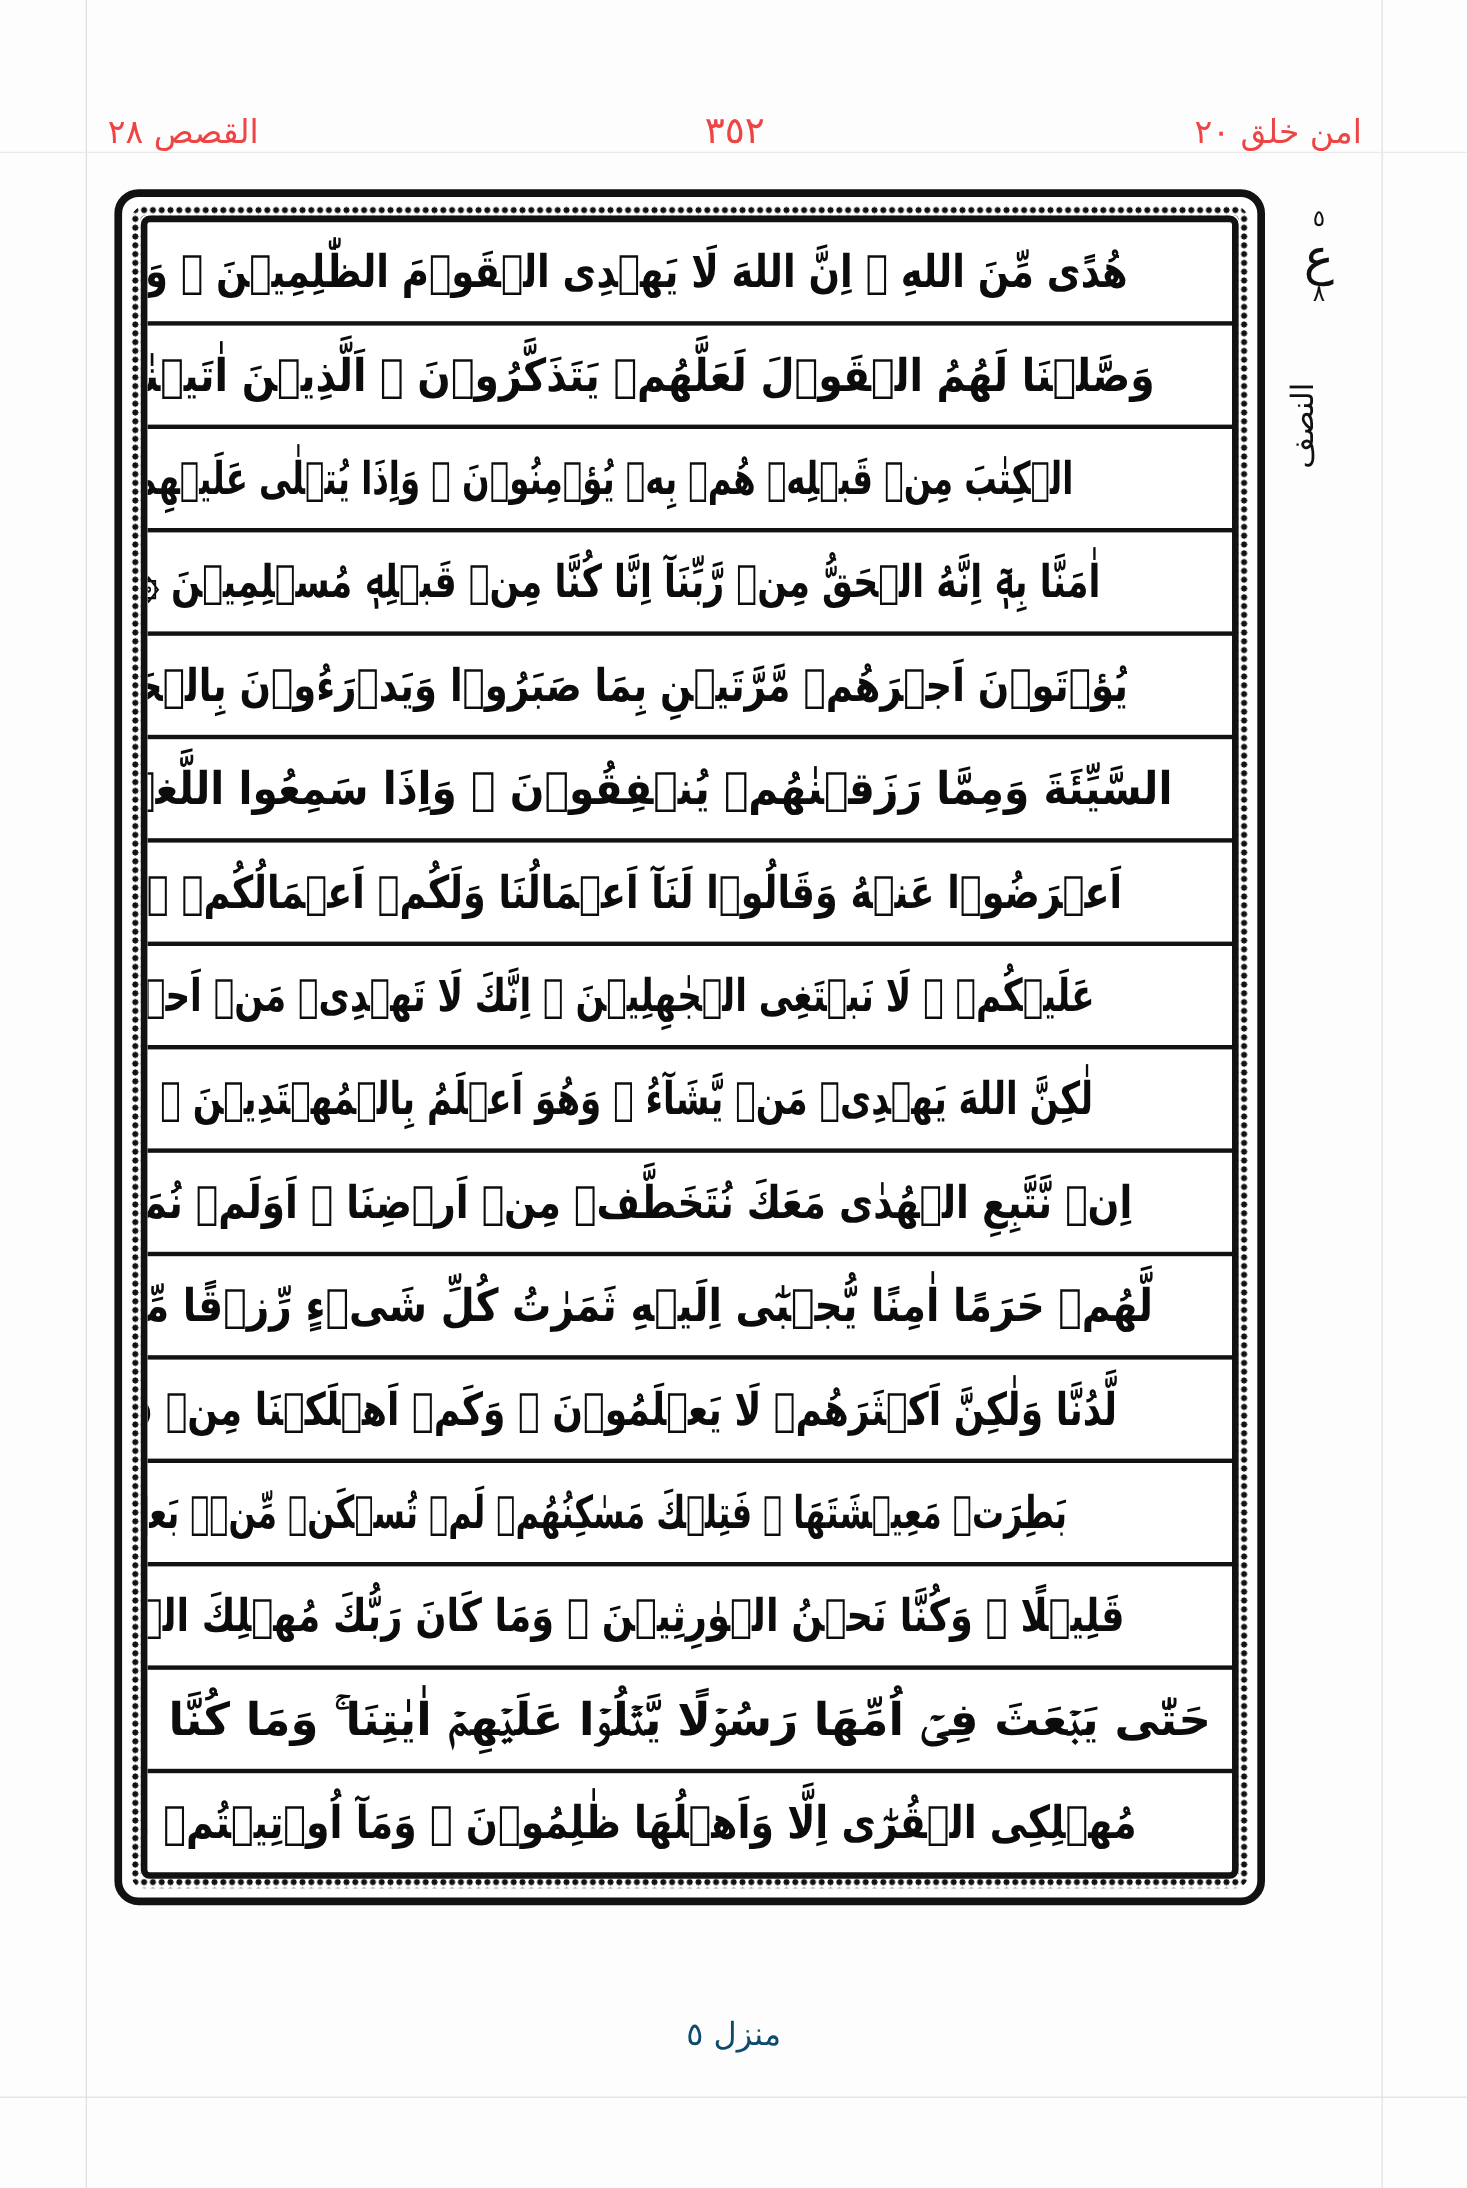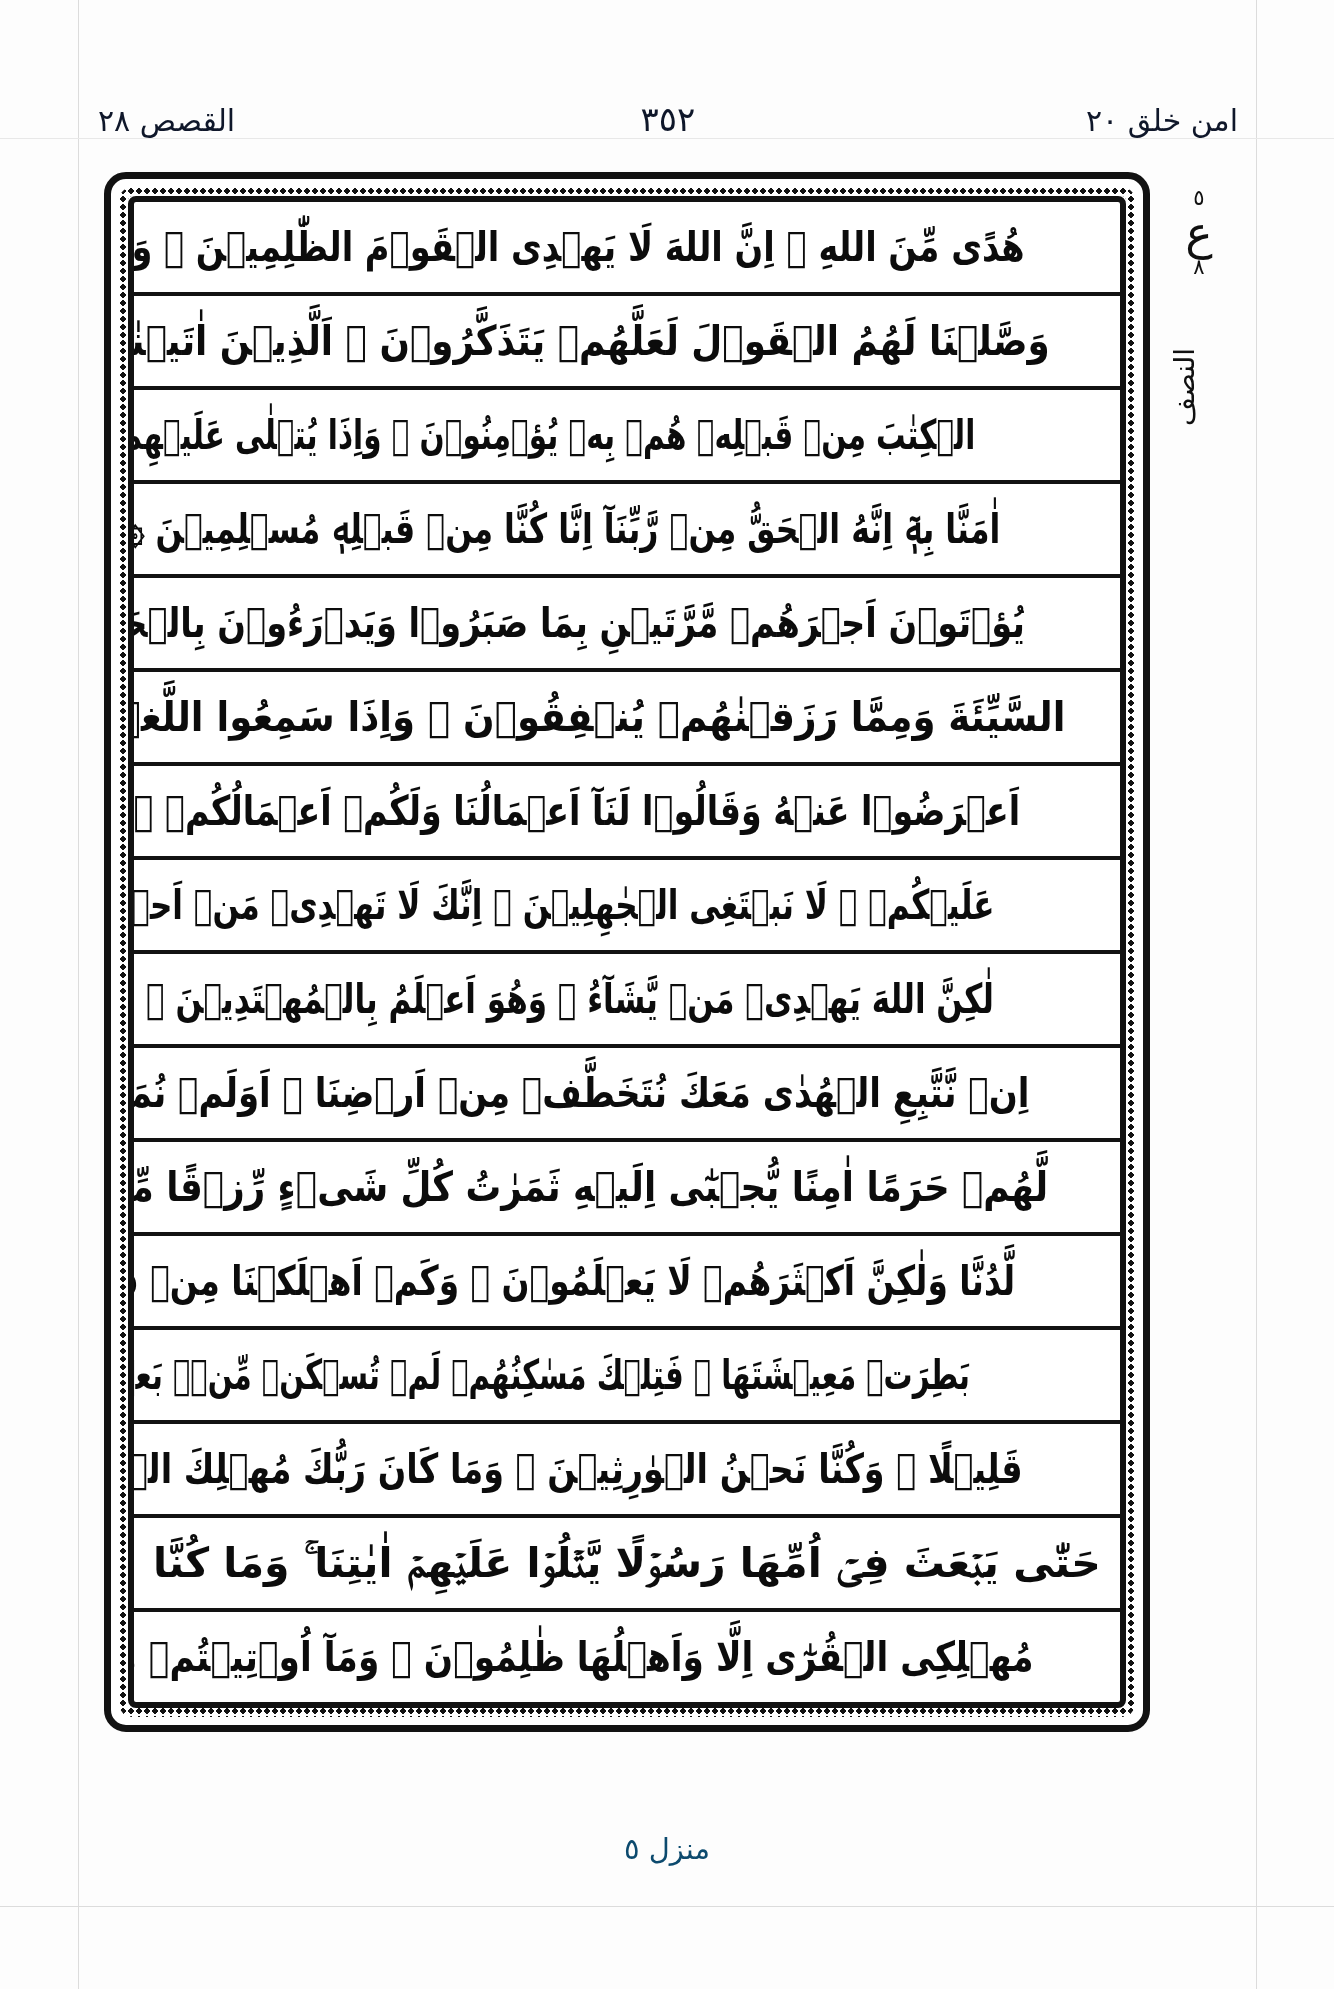--- a/index.html
+++ b/index.html
@@ -59,21 +59,21 @@
     height: 52px;
     display: flex;
     align-items: flex-end;
     justify-content: space-between;
     direction: rtl;
   }
   .header-item {
     font-family: "DejaVu Sans", "Liberation Sans", sans-serif;
     font-size: 30px;
     line-height: 1;
-    color: #0f172a;
+    color: #ef4444;
     white-space: nowrap;
     letter-spacing: -0.5px;
   }
   .header-juz { padding-right: 18px; }
   .header-page {
     font-size: 34px;
     position: absolute;
     left: 0; right: 0;
     text-align: center;
     bottom: 0;

